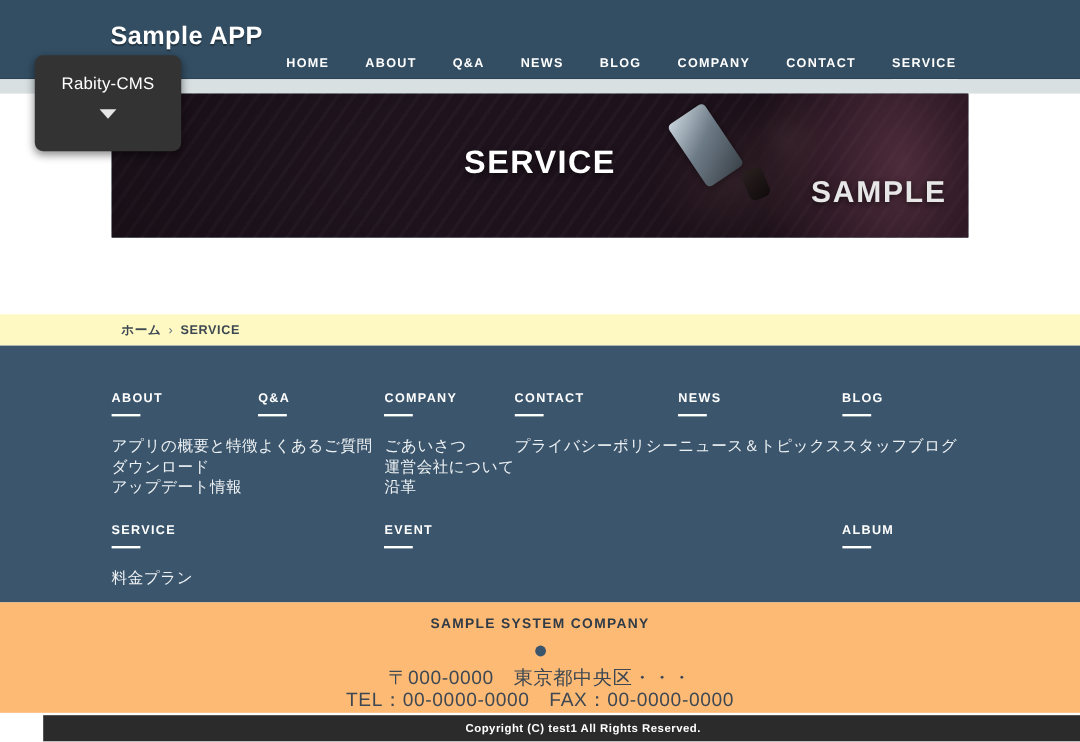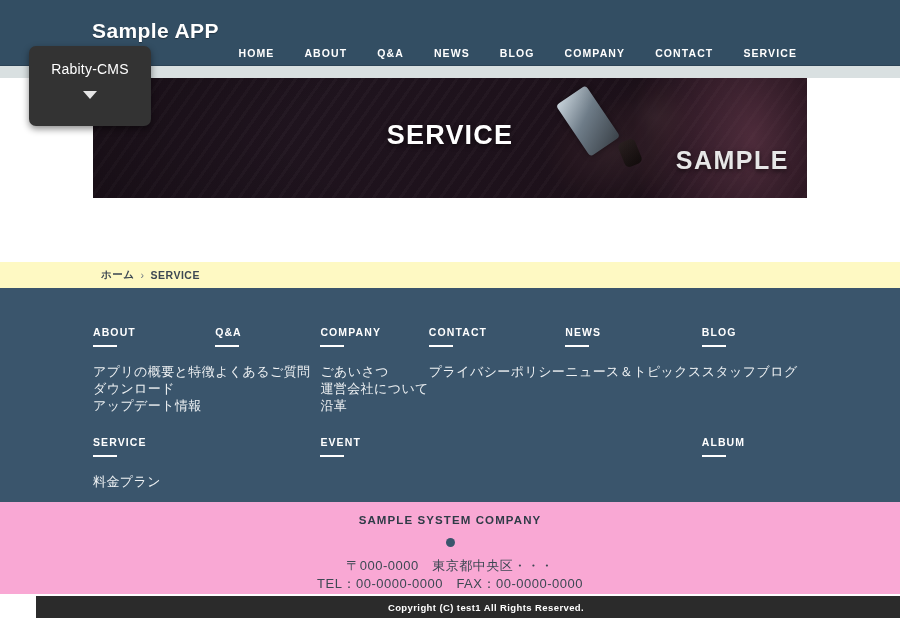--- a/index.html
+++ b/index.html
@@ -245,39 +245,39 @@
     letter-spacing: 0.4px;
     cursor: pointer;
     white-space: nowrap;
   }
 
   
   .company-block {
     position: absolute;
     left: 0; top: 502px;
     width: 900px; height: 92px;
-    background: #f9a8d4;
+    background: #fdba74;
     text-align: center;
   }
   .company-name {
     margin-top: 12px;
     color: #2f3b47;
     font-size: 11.5px;
     font-weight: bold;
     letter-spacing: 1.1px;
   }
   .company-dot {
     width: 9px; height: 9px;
     border-radius: 50%;
     background: #3a556c;
     margin: 12px auto 10px;
   }
   .company-line {
     color: #3d4853;
-    font-size: 13px;
+    font-size: 16px;
     line-height: 18px;
     letter-spacing: 0.5px;
   }
 
   
   .copyright-bar {
     position: absolute;
     left: 0; top: 596px;
     width: 900px; height: 22px;
     background: #2b2b2b;

